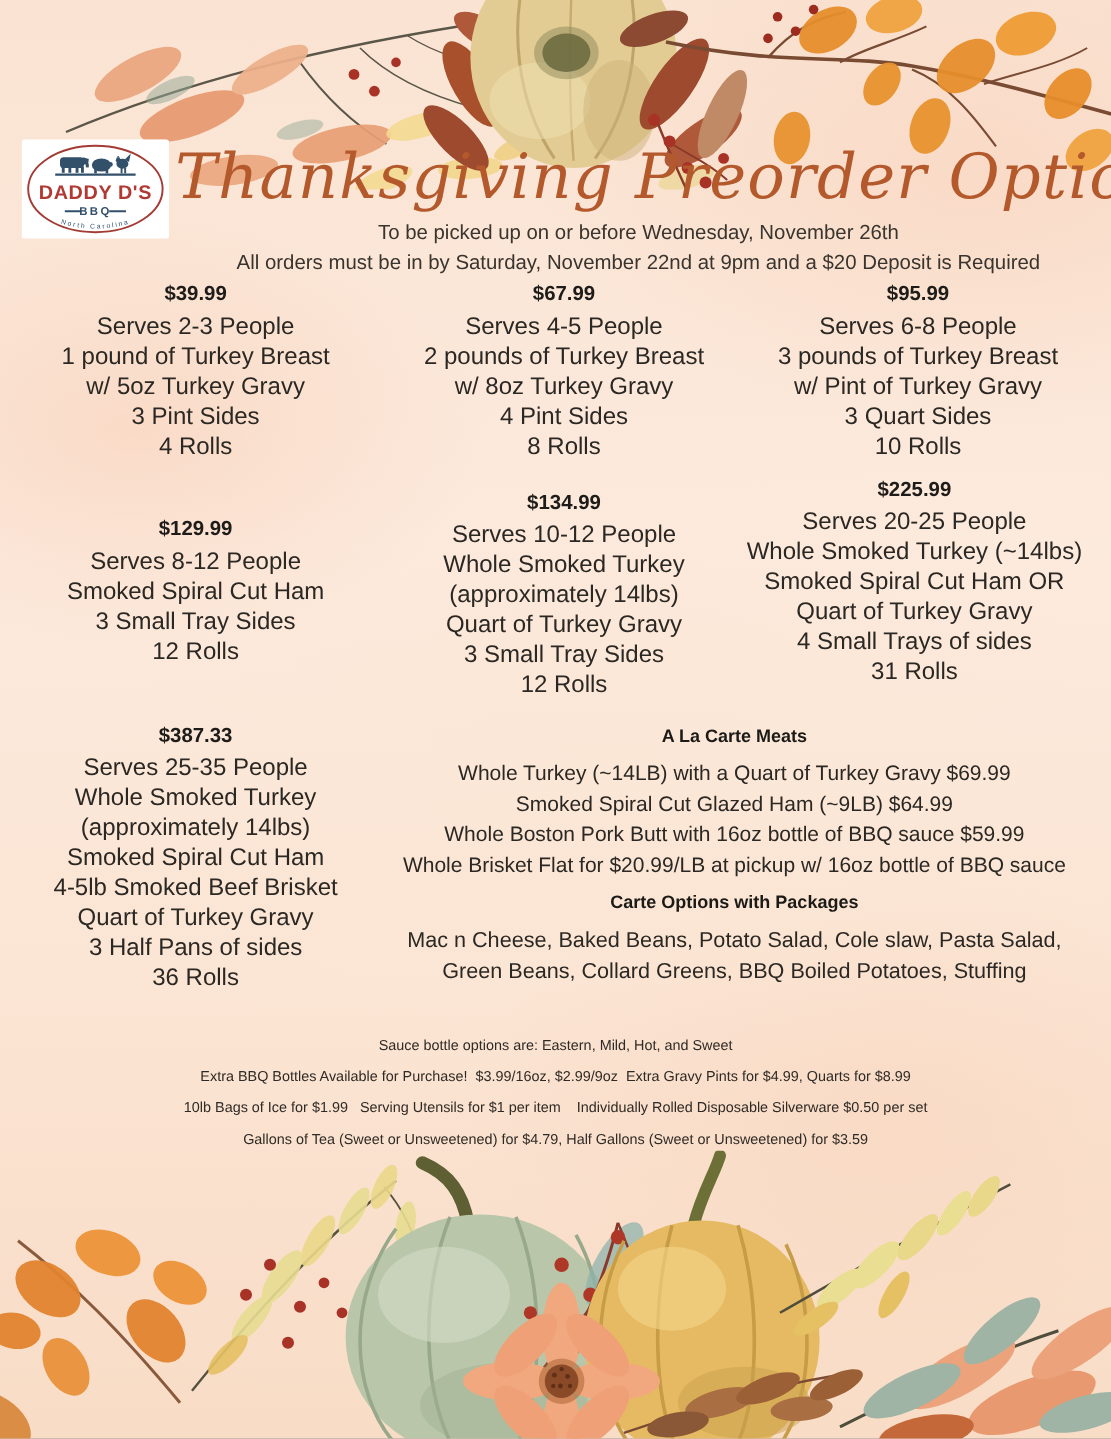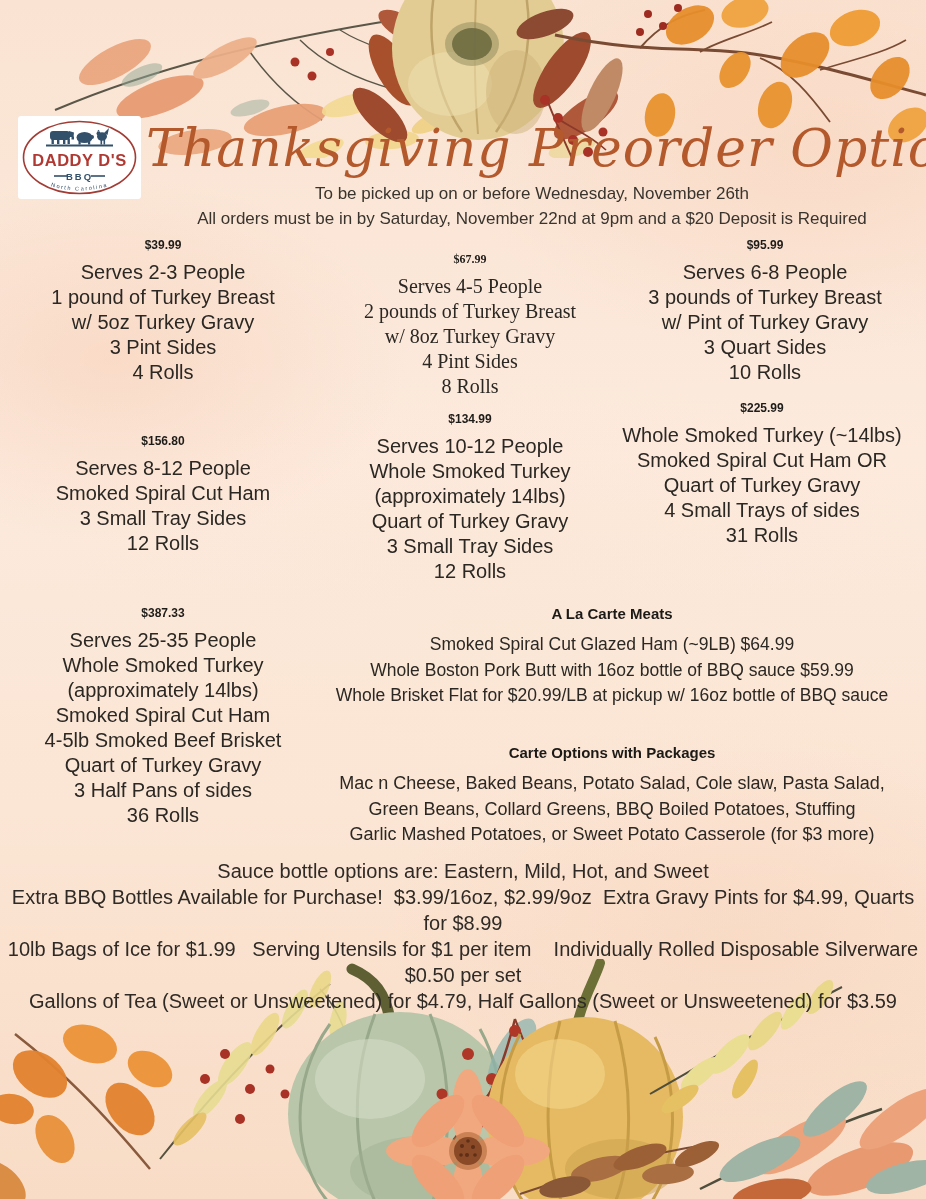--- a/index.html
+++ b/index.html
@@ -20,30 +20,30 @@
   .logo{position:absolute;left:18px;top:116px;width:123px;height:83px;z-index:3;}
 
   .header{position:absolute;left:146px;top:116px;width:772px;text-align:center;z-index:2;}
   .title{
     font-family:"DejaVu Serif",serif;font-style:italic;font-weight:normal;
     font-size:52px;line-height:64px;color:#b4592c;margin:0;letter-spacing:1px;white-space:nowrap;
   }
   .subtitle{font-size:17px;line-height:23px;color:#39342e;margin:2px 0 0 0;}
 
   .pkg{position:absolute;text-align:center;z-index:2;}
-  .pkg-price{font-weight:bold;font-size:12px;line-height:22px;margin-bottom:4px;color:#1e1c19;}
+  .pkg-price{font-weight:bold;font-size:17px;line-height:22px;margin-bottom:4px;color:#1e1c19;}
   .pkg-line{font-size:20px;line-height:25px;color:#2b2824;}
 
   .section{position:absolute;text-align:center;z-index:2;}
   .section-heading{font-weight:bold;font-size:15px;line-height:26px;color:#1c1a17;margin-bottom:5px;}
   .menu-line{font-size:17.5px;line-height:25.5px;color:#2b2824;}
   .side-line{font-size:18px;line-height:25.5px;color:#2b2824;}
 
   .extras{position:absolute;left:0;top:858px;width:926px;text-align:center;z-index:2;}
-  .extra-line{font-size:20px;line-height:26px;color:#2f2a25;white-space:pre-wrap;}
+  .extra-line{font-size:12px;line-height:26px;color:#2f2a25;white-space:pre-wrap;}
 </style>
 </head>
 <body>
 
 <div class="canvas">
 
   <svg class="decor top" width="926" height="158" viewBox="0 0 926 158" aria-hidden="true">
 
     <g>
       <path d="M55 110 C150 70 260 40 420 16" stroke="#5a5648" stroke-width="2" fill="none"></path>
@@ -189,42 +189,42 @@
   <div class="pkg" style="left:18px;top:234px;width:290px;">
     <div class="pkg-price">$39.99</div>
     <div>
         <div class="pkg-line">Serves 2-3 People</div>
         <div class="pkg-line">1 pound of Turkey Breast</div>
         <div class="pkg-line">w/ 5oz Turkey Gravy</div>
         <div class="pkg-line">3 Pint Sides</div>
         <div class="pkg-line">4 Rolls</div>
       </div>
   </div>
-  <div class="pkg" style="left:312px;top:248px;width:316px;font-family:Liberation Serif, serif;">
+  <div class="pkg" style="left:312px;top:234px;width:316px;">
     <div class="pkg-price">$67.99</div>
     <div>
         <div class="pkg-line">Serves 4-5 People</div>
         <div class="pkg-line">2 pounds of Turkey Breast</div>
         <div class="pkg-line">w/ 8oz Turkey Gravy</div>
         <div class="pkg-line">4 Pint Sides</div>
         <div class="pkg-line">8 Rolls</div>
       </div>
   </div>
   <div class="pkg" style="left:612px;top:234px;width:306px;">
     <div class="pkg-price">$95.99</div>
     <div>
         <div class="pkg-line">Serves 6-8 People</div>
         <div class="pkg-line">3 pounds of Turkey Breast</div>
         <div class="pkg-line">w/ Pint of Turkey Gravy</div>
         <div class="pkg-line">3 Quart Sides</div>
         <div class="pkg-line">10 Rolls</div>
       </div>
   </div>
   <div class="pkg" style="left:18px;top:430px;width:290px;">
-    <div class="pkg-price">$156.80</div>
+    <div class="pkg-price">$129.99</div>
     <div>
         <div class="pkg-line">Serves 8-12 People</div>
         <div class="pkg-line">Smoked Spiral Cut Ham</div>
         <div class="pkg-line">3 Small Tray Sides</div>
         <div class="pkg-line">12 Rolls</div>
       </div>
   </div>
   <div class="pkg" style="left:312px;top:408px;width:316px;">
     <div class="pkg-price">$134.99</div>
     <div>
@@ -232,20 +232,21 @@
         <div class="pkg-line">Whole Smoked Turkey</div>
         <div class="pkg-line">(approximately 14lbs)</div>
         <div class="pkg-line">Quart of Turkey Gravy</div>
         <div class="pkg-line">3 Small Tray Sides</div>
         <div class="pkg-line">12 Rolls</div>
       </div>
   </div>
   <div class="pkg" style="left:598px;top:397px;width:328px;">
     <div class="pkg-price">$225.99</div>
     <div>
+        <div class="pkg-line">Serves 20-25 People</div>
         <div class="pkg-line">Whole Smoked Turkey (~14lbs)</div>
         <div class="pkg-line">Smoked Spiral Cut Ham OR</div>
         <div class="pkg-line">Quart of Turkey Gravy</div>
         <div class="pkg-line">4 Small Trays of sides</div>
         <div class="pkg-line">31 Rolls</div>
       </div>
   </div>
   <div class="pkg" style="left:18px;top:602px;width:290px;">
     <div class="pkg-price">$387.33</div>
     <div>
@@ -256,32 +257,32 @@
         <div class="pkg-line">4-5lb Smoked Beef Brisket</div>
         <div class="pkg-line">Quart of Turkey Gravy</div>
         <div class="pkg-line">3 Half Pans of sides</div>
         <div class="pkg-line">36 Rolls</div>
       </div>
   </div>
 
   <div class="section" style="left:298px;top:601px;width:628px;">
     <div class="section-heading">A La Carte Meats</div>
     <div>
+        <div class="menu-line">Whole Turkey (~14LB) with a Quart of Turkey Gravy $69.99</div>
         <div class="menu-line">Smoked Spiral Cut Glazed Ham (~9LB) $64.99</div>
         <div class="menu-line">Whole Boston Pork Butt with 16oz bottle of BBQ sauce $59.99</div>
         <div class="menu-line">Whole Brisket Flat for $20.99/LB at pickup w/ 16oz bottle of BBQ sauce</div>
       </div>
   </div>
 
   <div class="section" style="left:298px;top:740px;width:628px;">
     <div class="section-heading">Carte Options with Packages</div>
     <div>
         <div class="side-line">Mac n Cheese, Baked Beans, Potato Salad, Cole slaw, Pasta Salad,</div>
         <div class="side-line">Green Beans, Collard Greens, BBQ Boiled Potatoes, Stuffing</div>
-        <div class="side-line">Garlic Mashed Potatoes, or Sweet Potato Casserole (for $3 more)</div>
       </div>
   </div>
 
   <div class="extras">
     <div>
         <div class="extra-line">Sauce bottle options are: Eastern, Mild, Hot, and Sweet</div>
         <div class="extra-line">Extra BBQ Bottles Available for Purchase!  $3.99/16oz, $2.99/9oz  Extra Gravy Pints for $4.99, Quarts for $8.99</div>
         <div class="extra-line">10lb Bags of Ice for $1.99   Serving Utensils for $1 per item    Individually Rolled Disposable Silverware $0.50 per set</div>
         <div class="extra-line">Gallons of Tea (Sweet or Unsweetened) for $4.79, Half Gallons (Sweet or Unsweetened) for $3.59</div>
       </div>

